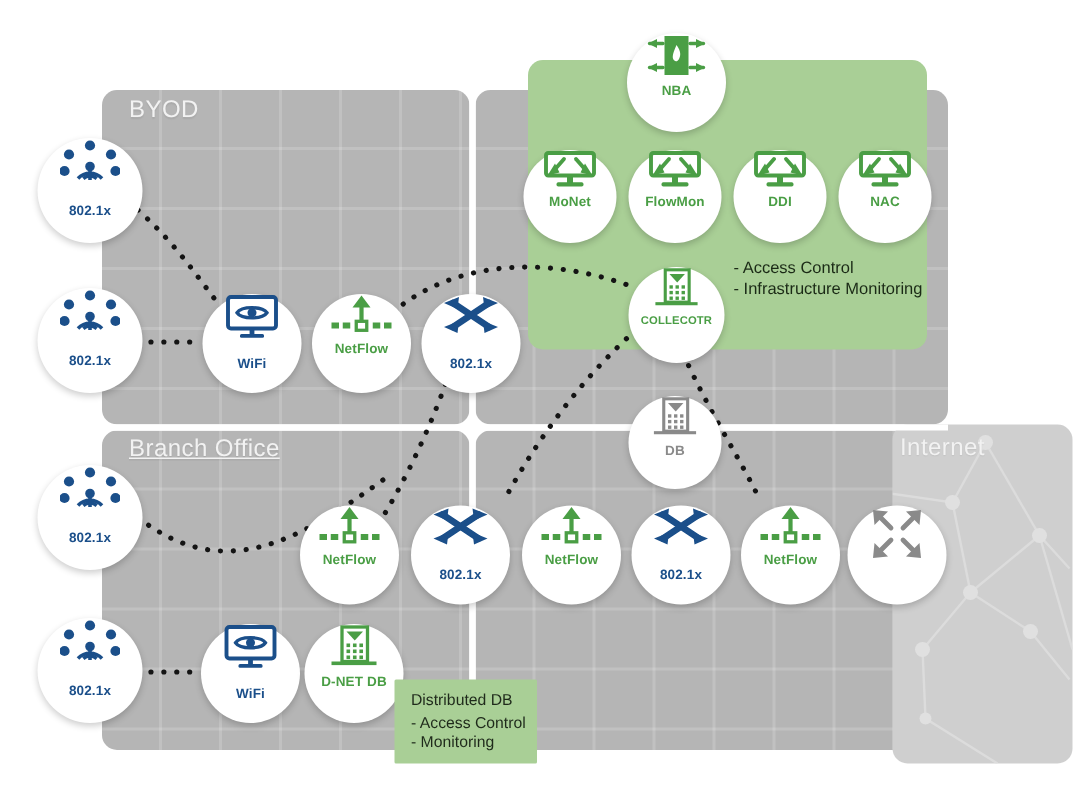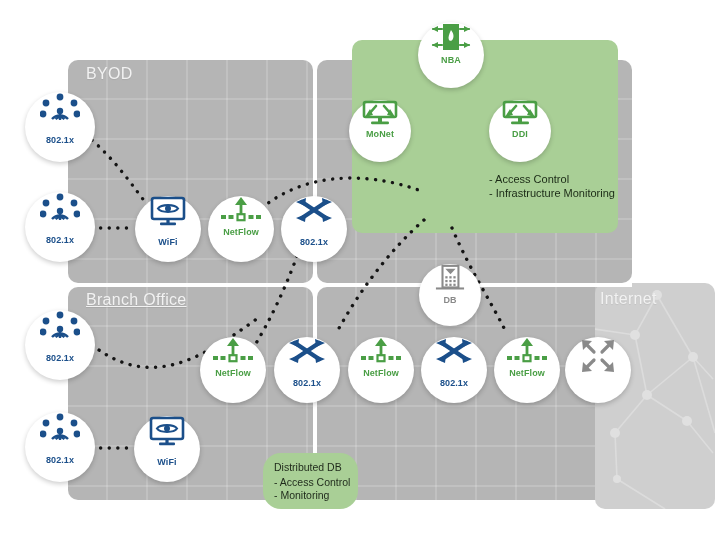--- a/index.html
+++ b/index.html
@@ -51,21 +51,21 @@
     background:#cfcfcf;
     border-radius:10px;
     overflow:hidden;
   }
   .inet-svg{position:absolute;inset:0;}
 
   
   .callout{
     position:absolute;
     background:#a9cf96;
-    border-radius:18px;
+    border-radius:1px;
     padding:8px 10px 9px 11px;
     box-sizing:border-box;
   }
   .callout .c-title{
     font-size:10.5px;color:#1f2a1b;margin:0 0 2px 0;line-height:13px;
   }
   .callout .c-line{
     font-size:10.5px;color:#1f2a1b;line-height:13px;white-space:nowrap;
   }
 
@@ -306,20 +306,41 @@
         <rect x="2" y="2" width="32" height="21" rx="2" fill="none" stroke="#1b4f8a" stroke-width="2.6"></rect>
         <path d="M8,12.5 C11,8 25,8 28,12.5 C25,17 11,17 8,12.5Z" fill="none" stroke="#1b4f8a" stroke-width="2.2"></path>
         <circle cx="18" cy="12.5" r="3" fill="#1b4f8a"></circle>
         <rect x="16.4" y="23" width="3.2" height="4" fill="#1b4f8a"></rect>
         <rect x="10" y="26.6" width="16" height="2.6" rx="1" fill="#1b4f8a"></rect>
       </svg>
     </span>
     <span class="n-label">WiFi</span>
   </div>
 
+  <div class="node n-green" style="left:203px;top:416px;width:66px;height:66px;">
+    <span class="glyph">
+      <svg width="34" height="32" viewBox="0 0 34 32">
+        <rect x="9" y="2" width="17" height="23" fill="none" stroke="#4a9e45" stroke-width="2.2"></rect>
+        <path d="M12,5 L23,5 L17.5,11 Z" fill="#4a9e45"></path>
+        <g fill="#4a9e45">
+          <rect x="12" y="13" width="2.4" height="2.4"></rect>
+            <rect x="16.3" y="13" width="2.4" height="2.4"></rect>
+            <rect x="20.6" y="13" width="2.4" height="2.4"></rect>
+          <rect x="12" y="17" width="2.4" height="2.4"></rect>
+            <rect x="16.3" y="17" width="2.4" height="2.4"></rect>
+            <rect x="20.6" y="17" width="2.4" height="2.4"></rect>
+          <rect x="12" y="21" width="2.4" height="2.4"></rect>
+            <rect x="16.3" y="21" width="2.4" height="2.4"></rect>
+            <rect x="20.6" y="21" width="2.4" height="2.4"></rect>
+        </g>
+        <rect x="2" y="25" width="30" height="2.4" fill="#4a9e45"></rect>
+      </svg>
+    </span>
+    <span class="n-label">D-NET DB</span>
+  </div>
 
   <div class="node n-green" style="left:200px;top:337px;width:66px;height:66px;">
     <span class="glyph">
       <svg width="44" height="30" viewBox="0 0 44 30">
         <g fill="#4a9e45">
           <rect x="2" y="19" width="5" height="4"></rect>
             <rect x="9.5" y="19" width="5" height="4"></rect>
           <rect x="29.5" y="19" width="5" height="4"></rect>
             <rect x="37" y="19" width="5" height="4"></rect>
         </g>
@@ -478,41 +499,98 @@
           <path d="M4,17 L12,15 L9,9 Z"></path>
             <path d="M34,17 L26,15 L29,9 Z"></path>
         </g>
         <rect x="17" y="17" width="4" height="5" fill="#4a9e45"></rect>
         <rect x="10" y="21.5" width="18" height="2.8" rx="1.2" fill="#4a9e45"></rect>
       </svg>
     </span>
     <span class="n-label">MoNet</span>
   </div>
 
-
-  <div class="node n-green" style="left:489px;top:100px;width:62px;height:62px;">
+  <div class="node n-green" style="left:419px;top:100px;width:62px;height:62px;">
     <span class="glyph">
       <svg width="38" height="28" viewBox="0 0 38 28">
         <rect x="3" y="2" width="32" height="15" rx="1.5" fill="none" stroke="#4a9e45" stroke-width="2.6"></rect>
         <g stroke="#4a9e45" stroke-width="2.6" stroke-linecap="round" fill="none">
           <path d="M15,6 L8,14"></path>
             <path d="M23,6 L30,14"></path>
         </g>
         <g fill="#4a9e45">
           <path d="M4,17 L12,15 L9,9 Z"></path>
             <path d="M34,17 L26,15 L29,9 Z"></path>
         </g>
         <rect x="17" y="17" width="4" height="5" fill="#4a9e45"></rect>
         <rect x="10" y="21.5" width="18" height="2.8" rx="1.2" fill="#4a9e45"></rect>
       </svg>
     </span>
+    <span class="n-label">FlowMon</span>
+  </div>
+
+  <div class="node n-green" style="left:489px;top:100px;width:62px;height:62px;">
+    <span class="glyph">
+      <svg width="38" height="28" viewBox="0 0 38 28">
+        <rect x="3" y="2" width="32" height="15" rx="1.5" fill="none" stroke="#4a9e45" stroke-width="2.6"></rect>
+        <g stroke="#4a9e45" stroke-width="2.6" stroke-linecap="round" fill="none">
+          <path d="M15,6 L8,14"></path>
+            <path d="M23,6 L30,14"></path>
+        </g>
+        <g fill="#4a9e45">
+          <path d="M4,17 L12,15 L9,9 Z"></path>
+            <path d="M34,17 L26,15 L29,9 Z"></path>
+        </g>
+        <rect x="17" y="17" width="4" height="5" fill="#4a9e45"></rect>
+        <rect x="10" y="21.5" width="18" height="2.8" rx="1.2" fill="#4a9e45"></rect>
+      </svg>
+    </span>
     <span class="n-label">DDI</span>
   </div>
 
-
+  <div class="node n-green" style="left:559px;top:100px;width:62px;height:62px;">
+    <span class="glyph">
+      <svg width="38" height="28" viewBox="0 0 38 28">
+        <rect x="3" y="2" width="32" height="15" rx="1.5" fill="none" stroke="#4a9e45" stroke-width="2.6"></rect>
+        <g stroke="#4a9e45" stroke-width="2.6" stroke-linecap="round" fill="none">
+          <path d="M15,6 L8,14"></path>
+            <path d="M23,6 L30,14"></path>
+        </g>
+        <g fill="#4a9e45">
+          <path d="M4,17 L12,15 L9,9 Z"></path>
+            <path d="M34,17 L26,15 L29,9 Z"></path>
+        </g>
+        <rect x="17" y="17" width="4" height="5" fill="#4a9e45"></rect>
+        <rect x="10" y="21.5" width="18" height="2.8" rx="1.2" fill="#4a9e45"></rect>
+      </svg>
+    </span>
+    <span class="n-label">NAC</span>
+  </div>
+
+  <div class="node n-green" style="left:419px;top:178px;width:64px;height:64px;">
+    <span class="glyph">
+      <svg width="32" height="30" viewBox="0 0 34 32">
+        <rect x="9" y="2" width="17" height="23" fill="none" stroke="#4a9e45" stroke-width="2.2"></rect>
+        <path d="M12,5 L23,5 L17.5,11 Z" fill="#4a9e45"></path>
+        <g fill="#4a9e45">
+          <rect x="12" y="13" width="2.4" height="2.4"></rect>
+            <rect x="16.3" y="13" width="2.4" height="2.4"></rect>
+            <rect x="20.6" y="13" width="2.4" height="2.4"></rect>
+          <rect x="12" y="17" width="2.4" height="2.4"></rect>
+            <rect x="16.3" y="17" width="2.4" height="2.4"></rect>
+            <rect x="20.6" y="17" width="2.4" height="2.4"></rect>
+          <rect x="12" y="21" width="2.4" height="2.4"></rect>
+            <rect x="16.3" y="21" width="2.4" height="2.4"></rect>
+            <rect x="20.6" y="21" width="2.4" height="2.4"></rect>
+        </g>
+        <rect x="2" y="25" width="30" height="2.2" fill="#4a9e45"></rect>
+      </svg>
+    </span>
+    <span class="n-label" style="font-size:7.5px;">COLLECOTR</span>
+  </div>
 
   <div class="textblock" style="left:489px;top:172px;">
     <div class="c-line">- Access Control</div>
     <div class="c-line">- Infrastructure Monitoring</div>
   </div>
 
   <div class="callout" style="left:263px;top:453px;width:95px;height:56px;">
     <div class="c-title">Distributed DB</div>
     <div class="c-line">- Access Control</div>
     <div class="c-line">- Monitoring</div>

